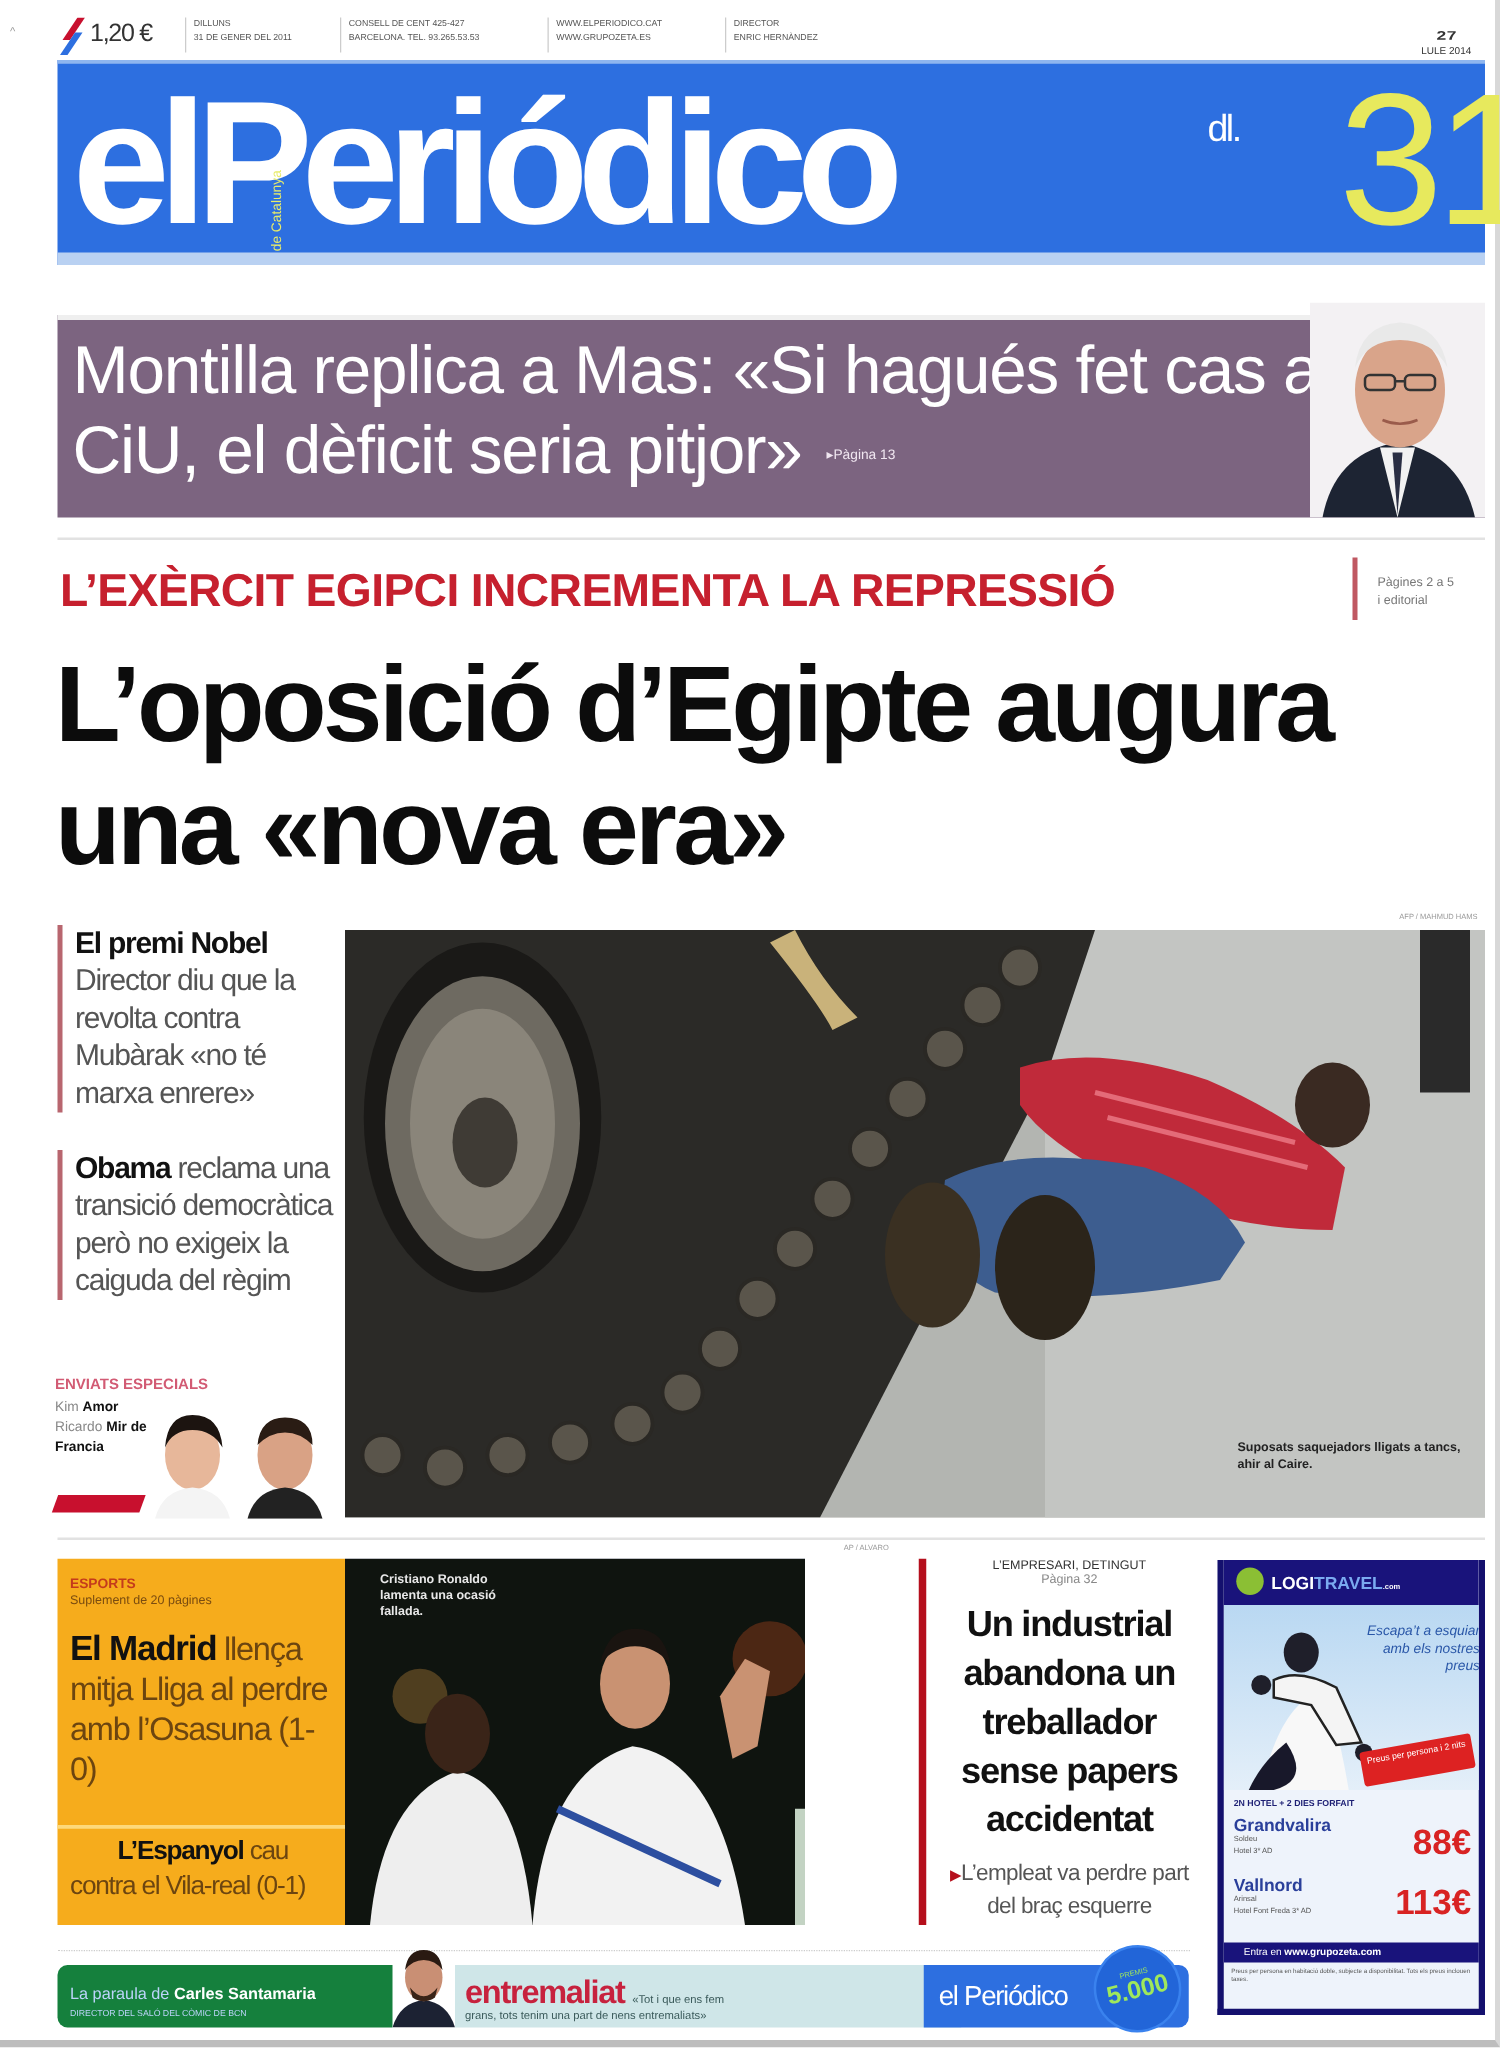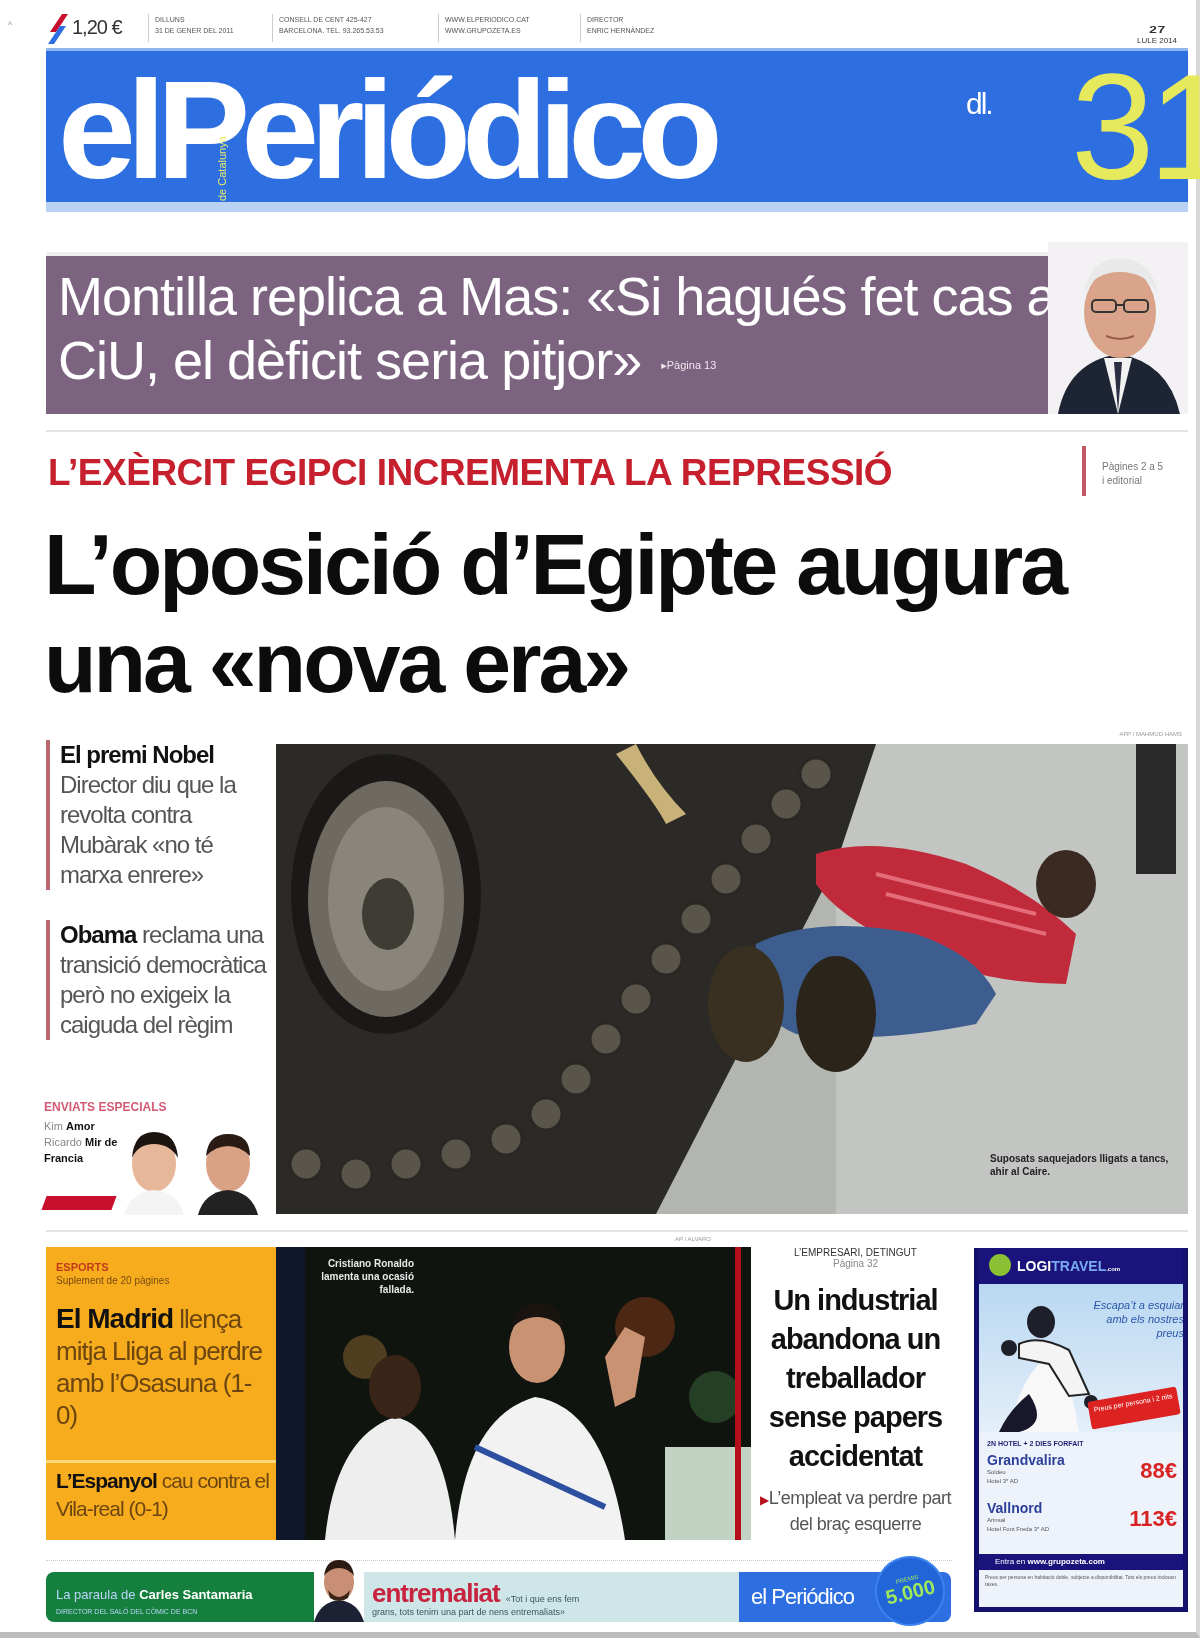--- a/index.html
+++ b/index.html
@@ -50,22 +50,22 @@
   .photo-caption { position: absolute; left: 990px; top: 1152px; width: 190px; font-size: 10px; line-height: 13px; font-weight: bold; color: #222; }
 
   
   .sports { position: absolute; left: 46px; top: 1247px; width: 230px; height: 293px; background: #f6ac1c; }
   .sports .sec { position: absolute; left: 10px; top: 14px; font-size: 11px; font-weight: bold; color: #c43b1c; }
   .sports .sub { position: absolute; left: 10px; top: 28px; font-size: 10px; color: #7a4c10; }
   .sports .title { position: absolute; left: 10px; top: 56px; width: 215px; font-size: 26px; line-height: 32px; color: #6c4510; letter-spacing: -1px; }
   .sports .title b { color: #111; font-size: 28px; }
   .sports .divider { position: absolute; left: 0; top: 213px; width: 230px; border-top: 3px solid #fdd97a; }
   .sports .second { position: absolute; left: 10px; top: 220px; width: 215px; font-size: 21px; line-height: 28px; color: #6c4510; letter-spacing: -1px; }
-  .sports .second b { color: #111; }
-  .sports-photo { position: absolute; left: 276px; top: 1247px; width: 475px; height: 293px; overflow: hidden; background: #0f172a; text-align: right; }
+  .sports .second b { color: #111; margin-left: 38px; }
+  .sports-photo { position: absolute; left: 276px; top: 1247px; width: 368px; height: 293px; overflow: hidden; background: #0f172a; }
   .sports-photo .cap { position: absolute; left: 28px; top: 10px; width: 110px; font-size: 10px; line-height: 13px; color: #e8e8e8; font-weight: bold; }
   .sports-credit { position: absolute; left: 675px; top: 1236px; font-size: 6px; color: #999; }
 
   .industrial { position: absolute; left: 735px; top: 1247px; width: 225px; height: 293px; border-left: 6px solid #b50f1c; padding-left: 10px; text-align: center; }
   .industrial .kick { font-size: 10px; color: #333; margin-top: 0; letter-spacing: 0; }
   .industrial .pg { font-size: 10px; color: #888; }
   .industrial .title { font-size: 29px; line-height: 39px; font-weight: bold; color: #111; letter-spacing: -1px; margin-top: 12px; }
   .industrial .lead { font-size: 18px; line-height: 24px; color: #555; margin-top: 10px; letter-spacing: -0.5px; }
   .industrial .lead .tri { color: #b50f1c; font-size: 12px; }
 
@@ -74,21 +74,21 @@
   .ad .head .globe { position: absolute; left: 10px; top: 6px; width: 22px; height: 22px; border-radius: 50%; background: #8bbf34; }
   .ad .head .brand { position: absolute; left: 38px; top: 10px; font-size: 14px; font-weight: bold; color: #fff; }
   .ad .head .brand span { color: #7aaaf0; }
   .ad .sky { position: absolute; left: 0; top: 36px; width: 214px; height: 148px; background: linear-gradient(#b9d8f2, #e4eff9); }
   .ad .slogan { position: absolute; left: 100px; top: 50px; width: 105px; font-size: 11px; font-style: italic; color: #2a57a8; line-height: 14px; text-align: right; }
   .ad .badge { position: absolute; left: 110px; top: 146px; width: 90px; height: 28px; background: #dd2222; color: #fff; font-size: 7px; transform: rotate(-10deg); text-align: center; padding-top: 5px; border-radius: 3px; }
   .ad .offer { position: absolute; left: 8px; top: 192px; font-size: 7px; color: #1d1f74; font-weight: bold; }
   .ad .hotel { position: absolute; left: 8px; width: 190px; }
   .ad .hotel .nm { font-size: 14px; color: #2a3f9a; font-weight: bold; }
   .ad .hotel .ds { font-size: 6px; color: #555; line-height: 9px; }
-  .ad .hotel .pr { position: absolute; right: 0; top: 6px; font-size: 22px; font-weight: bold; color: #d82323; }
+  .ad .hotel .pr { position: absolute; right: 0; top: 6px; font-size: 28px; font-weight: bold; color: #d82323; }
   .ad .bar { position: absolute; left: 0; top: 306px; width: 214px; height: 16px; background: #19137b; color: #fff; font-size: 8px; padding-left: 16px; padding-top: 3px; }
   .ad .bar b { color: #fff; }
   .ad .fine { position: absolute; left: 6px; top: 326px; width: 200px; font-size: 5px; line-height: 7px; color: #555; }
 
   
   .promo { position: absolute; left: 46px; top: 1568px; width: 906px; height: 54px; }
   .promo .blue { position: absolute; left: 0; top: 4px; width: 268px; height: 50px; background: #15803d; border-radius: 8px 0 0 8px; padding: 15px 10px; }
   .promo .blue .l1 { font-size: 13px; color: #bcd4fa; white-space: nowrap; }
   .promo .blue .l1 b { color: #fff; }
   .promo .blue .l2 { font-size: 7px; color: #bcd4fa; margin-top: 6px; }

